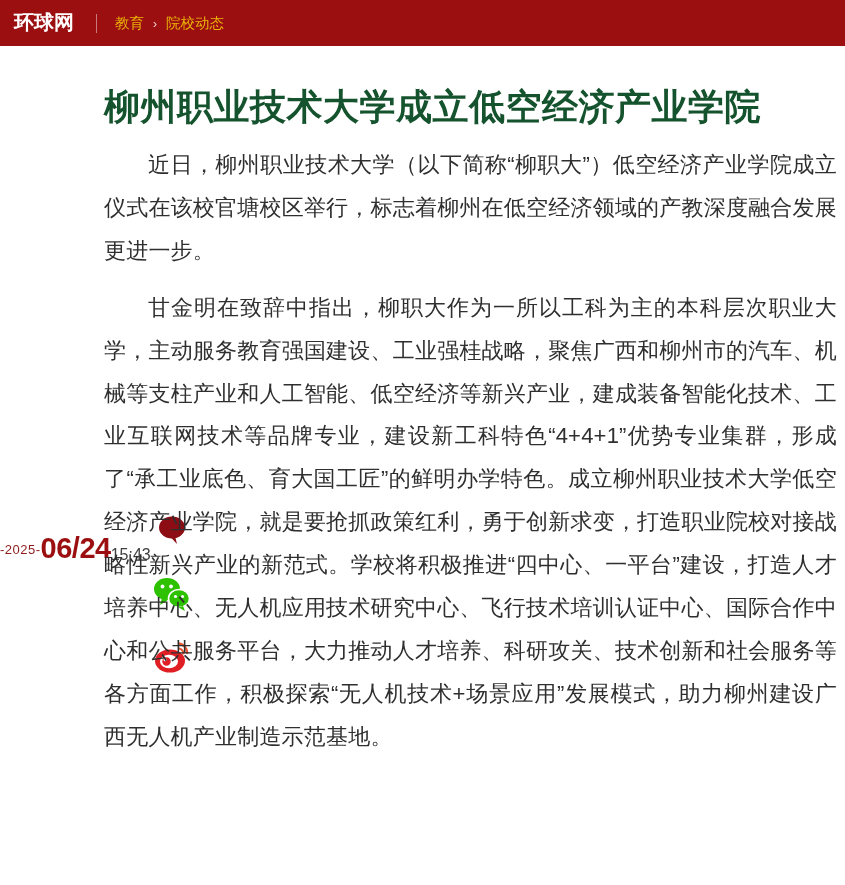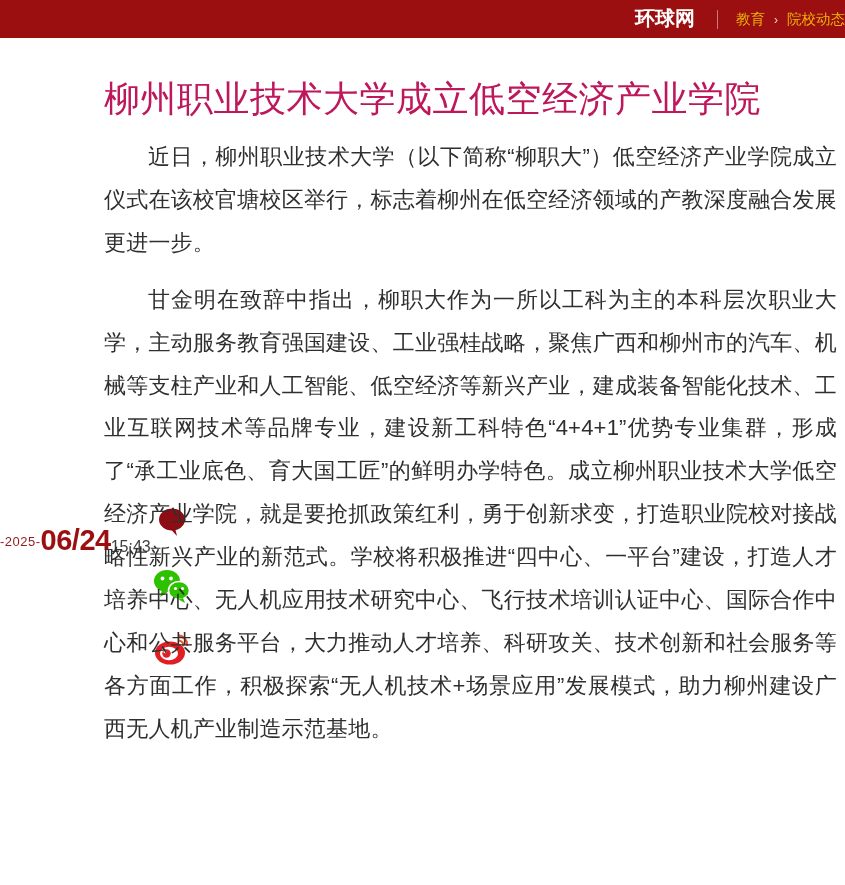--- a/index.html
+++ b/index.html
@@ -7,27 +7,26 @@
     margin: 0; padding: 0;
     width: 845px; height: 885px;
     background: #ffffff;
     font-family: "Liberation Sans", "DejaVu Sans", sans-serif;
     overflow: hidden;
   }
 
   
   .topbar {
     width: 845px;
-    height: 38px;
+    height: 46px;
     background: #9c0f11;
     display: flex;
     align-items: center;
     padding: 0 0 0 14px;
     position: relative;
-    justify-content: flex-end;
   }
   .logo {
     color: #ffffff;
     font-size: 20px;
     font-weight: bold;
     letter-spacing: 0px;
     line-height: 1;
     font-family: "DejaVu Sans", "Liberation Sans", sans-serif;
     white-space: nowrap;
     padding-bottom: 2px;
@@ -107,22 +106,22 @@
   }
 
   
   .article {
     flex: 1 1 auto;
     padding: 0 8px 0 4px;
   }
   .title {
     margin: 38px 0 0 0;
     font-size: 36px;
-    font-weight: normal;
-    color: #be185d;
+    font-weight: bold;
+    color: #14532d;
     line-height: 1.28;
     letter-spacing: 0.5px;
     font-family: "DejaVu Sans", "Liberation Sans", sans-serif;
   }
   .source {
     margin-top: 30px;
     font-size: 14px;
     color: #9a9a9a;
     line-height: 1;
   }

